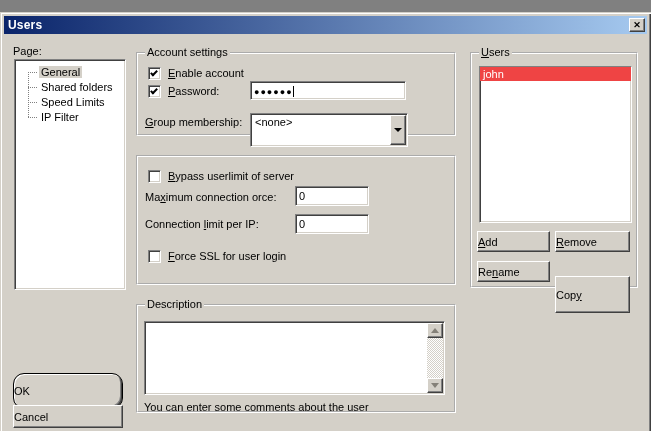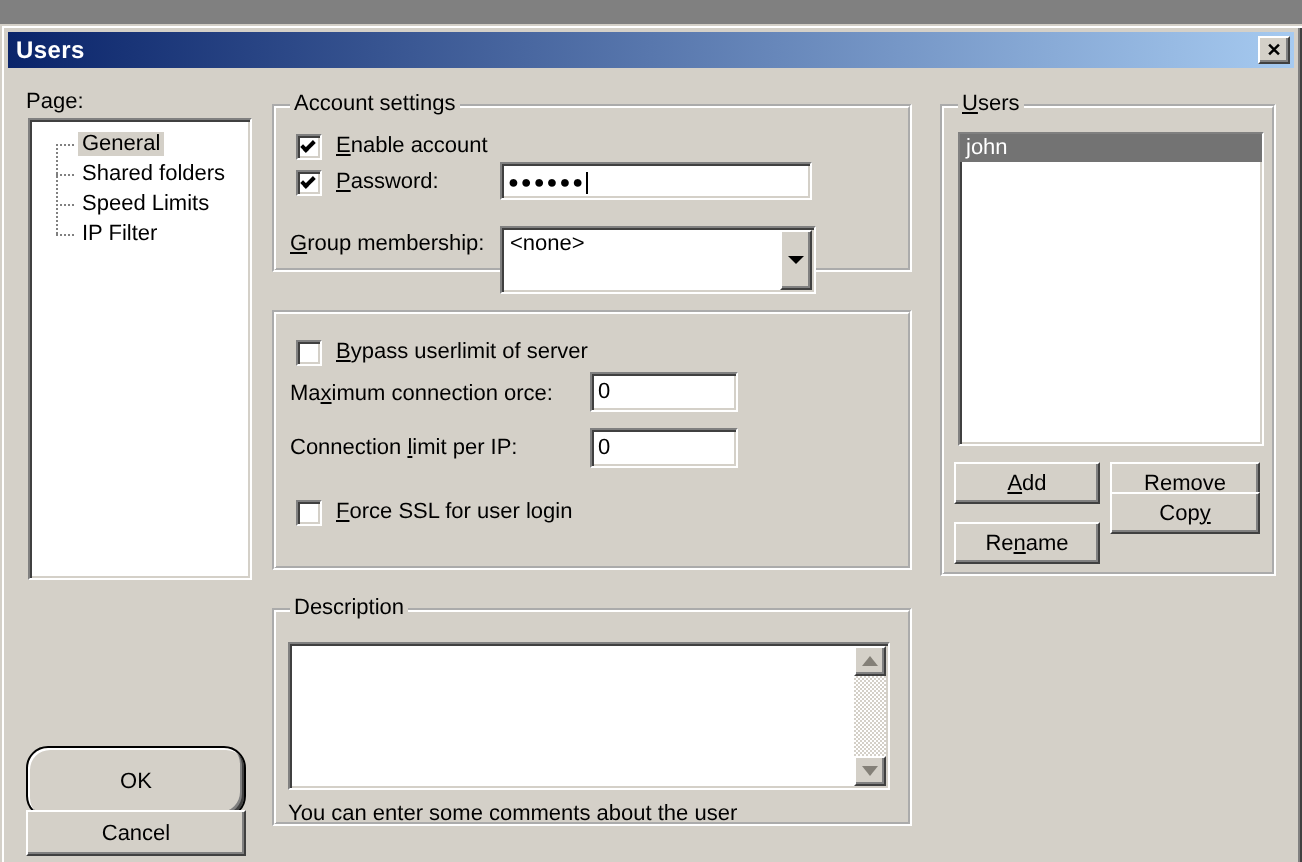--- a/index.html
+++ b/index.html
@@ -14,21 +14,21 @@
   .titlebar{position:absolute;left:4px;top:4px;right:4px;height:18px;
     background:linear-gradient(to right,#0a246a,#a6caf0);display:flex;align-items:center;}
   .title-text{color:#fff;font-weight:bold;font-size:12px;padding-left:4px;letter-spacing:0.2px;}
   .close-btn{position:absolute;right:2px;top:2px;width:16px;height:14px;background:#d4d0c8;
     border:1px solid;border-color:#fff #404040 #404040 #fff;box-shadow:inset -1px -1px 0 #808080;
     display:flex;align-items:center;justify-content:center;font-size:9px;font-weight:bold;line-height:1;cursor:default;}
   
   .sunken{background:#fff;border:1px solid;border-color:#808080 #fff #fff #808080;
     box-shadow:inset 1px 1px 0 #404040, inset -1px -1px 0 #d4d0c8;}
   .btn{position:absolute;background:#d4d0c8;border:1px solid;border-color:#fff #404040 #404040 #fff;
-    box-shadow:inset -1px -1px 0 #808080;display:flex;align-items:center;justify-content:center;
+    box-shadow:inset -1px -1px 0 #808080;display:flex;align-items:center;justify-content:flex-start;
     font-size:11px;cursor:default;}
   .btn-default{border:1px solid #000;
     box-shadow:inset 1px 1px 0 #fff, inset -1px -1px 0 #404040, inset -2px -2px 0 #808080;}
   .groupbox{position:absolute;border:2px groove #ffffff;}
   .group-label{position:absolute;top:-8px;left:7px;background:#d4d0c8;padding:0 2px;line-height:13px;}
   .lbl{position:absolute;line-height:13px;white-space:nowrap;}
   .checkbox{position:absolute;width:13px;height:13px;background:#fff;border:1px solid;
     border-color:#808080 #fff #fff #808080;box-shadow:inset 1px 1px 0 #404040, inset -1px -1px 0 #d4d0c8;}
   .checkmark{display:none;position:absolute;left:3px;top:1px;width:4px;height:7px;
     border:solid #000;border-width:0 2px 2px 0;transform:rotate(45deg);}
@@ -51,21 +51,21 @@
   .tree-box{position:absolute;left:14px;top:47px;width:112px;height:231px;}
   .tree{position:relative;padding-top:5px;}
   .tree-vline{position:absolute;left:13px;top:12px;height:45px;border-left:1px dotted #808080;}
   .tree-item{position:relative;height:15px;line-height:15px;padding-left:24px;white-space:nowrap;cursor:default;}
   .tree-stub{position:absolute;left:13px;top:7px;width:9px;border-top:1px dotted #808080;}
   .tree-item .t-label{padding:0 2px;}
   .tree-item.selected .t-label{background:#d4d0c8;}
   
   .listbox{position:absolute;left:7px;top:12px;width:153px;height:157px;overflow:hidden;}
   .list-item{height:14px;line-height:14px;padding-left:3px;cursor:default;}
-  .list-item.selected{background:#737373;color:#fff;}
+  .list-item.selected{background:#ef4444;color:#fff;}
   
   .textarea{position:absolute;left:6px;top:15px;width:301px;height:74px;}
   .vscroll{position:absolute;right:1px;top:1px;bottom:1px;width:16px;
     background-image:conic-gradient(#ffffff 25%, #d4d0c8 25% 50%, #ffffff 50% 75%, #d4d0c8 75%);
     background-size:2px 2px;}
   .sb-btn{position:absolute;left:0;width:16px;height:15px;background:#d4d0c8;
     border:1px solid;border-color:#fff #404040 #404040 #fff;box-shadow:inset -1px -1px 0 #808080;
     display:flex;align-items:center;justify-content:center;}
   .sb-up{top:0;} .sb-down{bottom:0;}
 </style>
@@ -170,21 +170,21 @@
     </div>
     <div class="btn" style="left:5px;top:177px;width:73px;height:21px;">
       <span><span></span><span style="text-decoration: underline;">A</span><span>dd</span></span>
     </div>
     <div class="btn" style="left:83px;top:177px;width:75px;height:21px;">
       <span><span></span><span style="text-decoration: underline;">R</span><span>emove</span></span>
     </div>
     <div class="btn" style="left:5px;top:207px;width:73px;height:21px;">
       <span><span>Re</span><span style="text-decoration: underline;">n</span><span>ame</span></span>
     </div>
-    <div class="btn" style="left:83px;top:192px;width:75px;height:21px;">
+    <div class="btn" style="left:83px;top:222px;width:75px;height:37px;">
       <span><span>Cop</span><span style="text-decoration: underline;">y</span><span></span></span>
     </div>
   </div>
 
   <div class="btn btn-default" style="left:13px;top:361px;width:110px;height:36px;border-radius:11px;">
     <span>OK</span>
   </div>
   <div class="btn" style="left:13px;top:393px;width:110px;height:23px;">
     <span>Cancel</span>
   </div>

